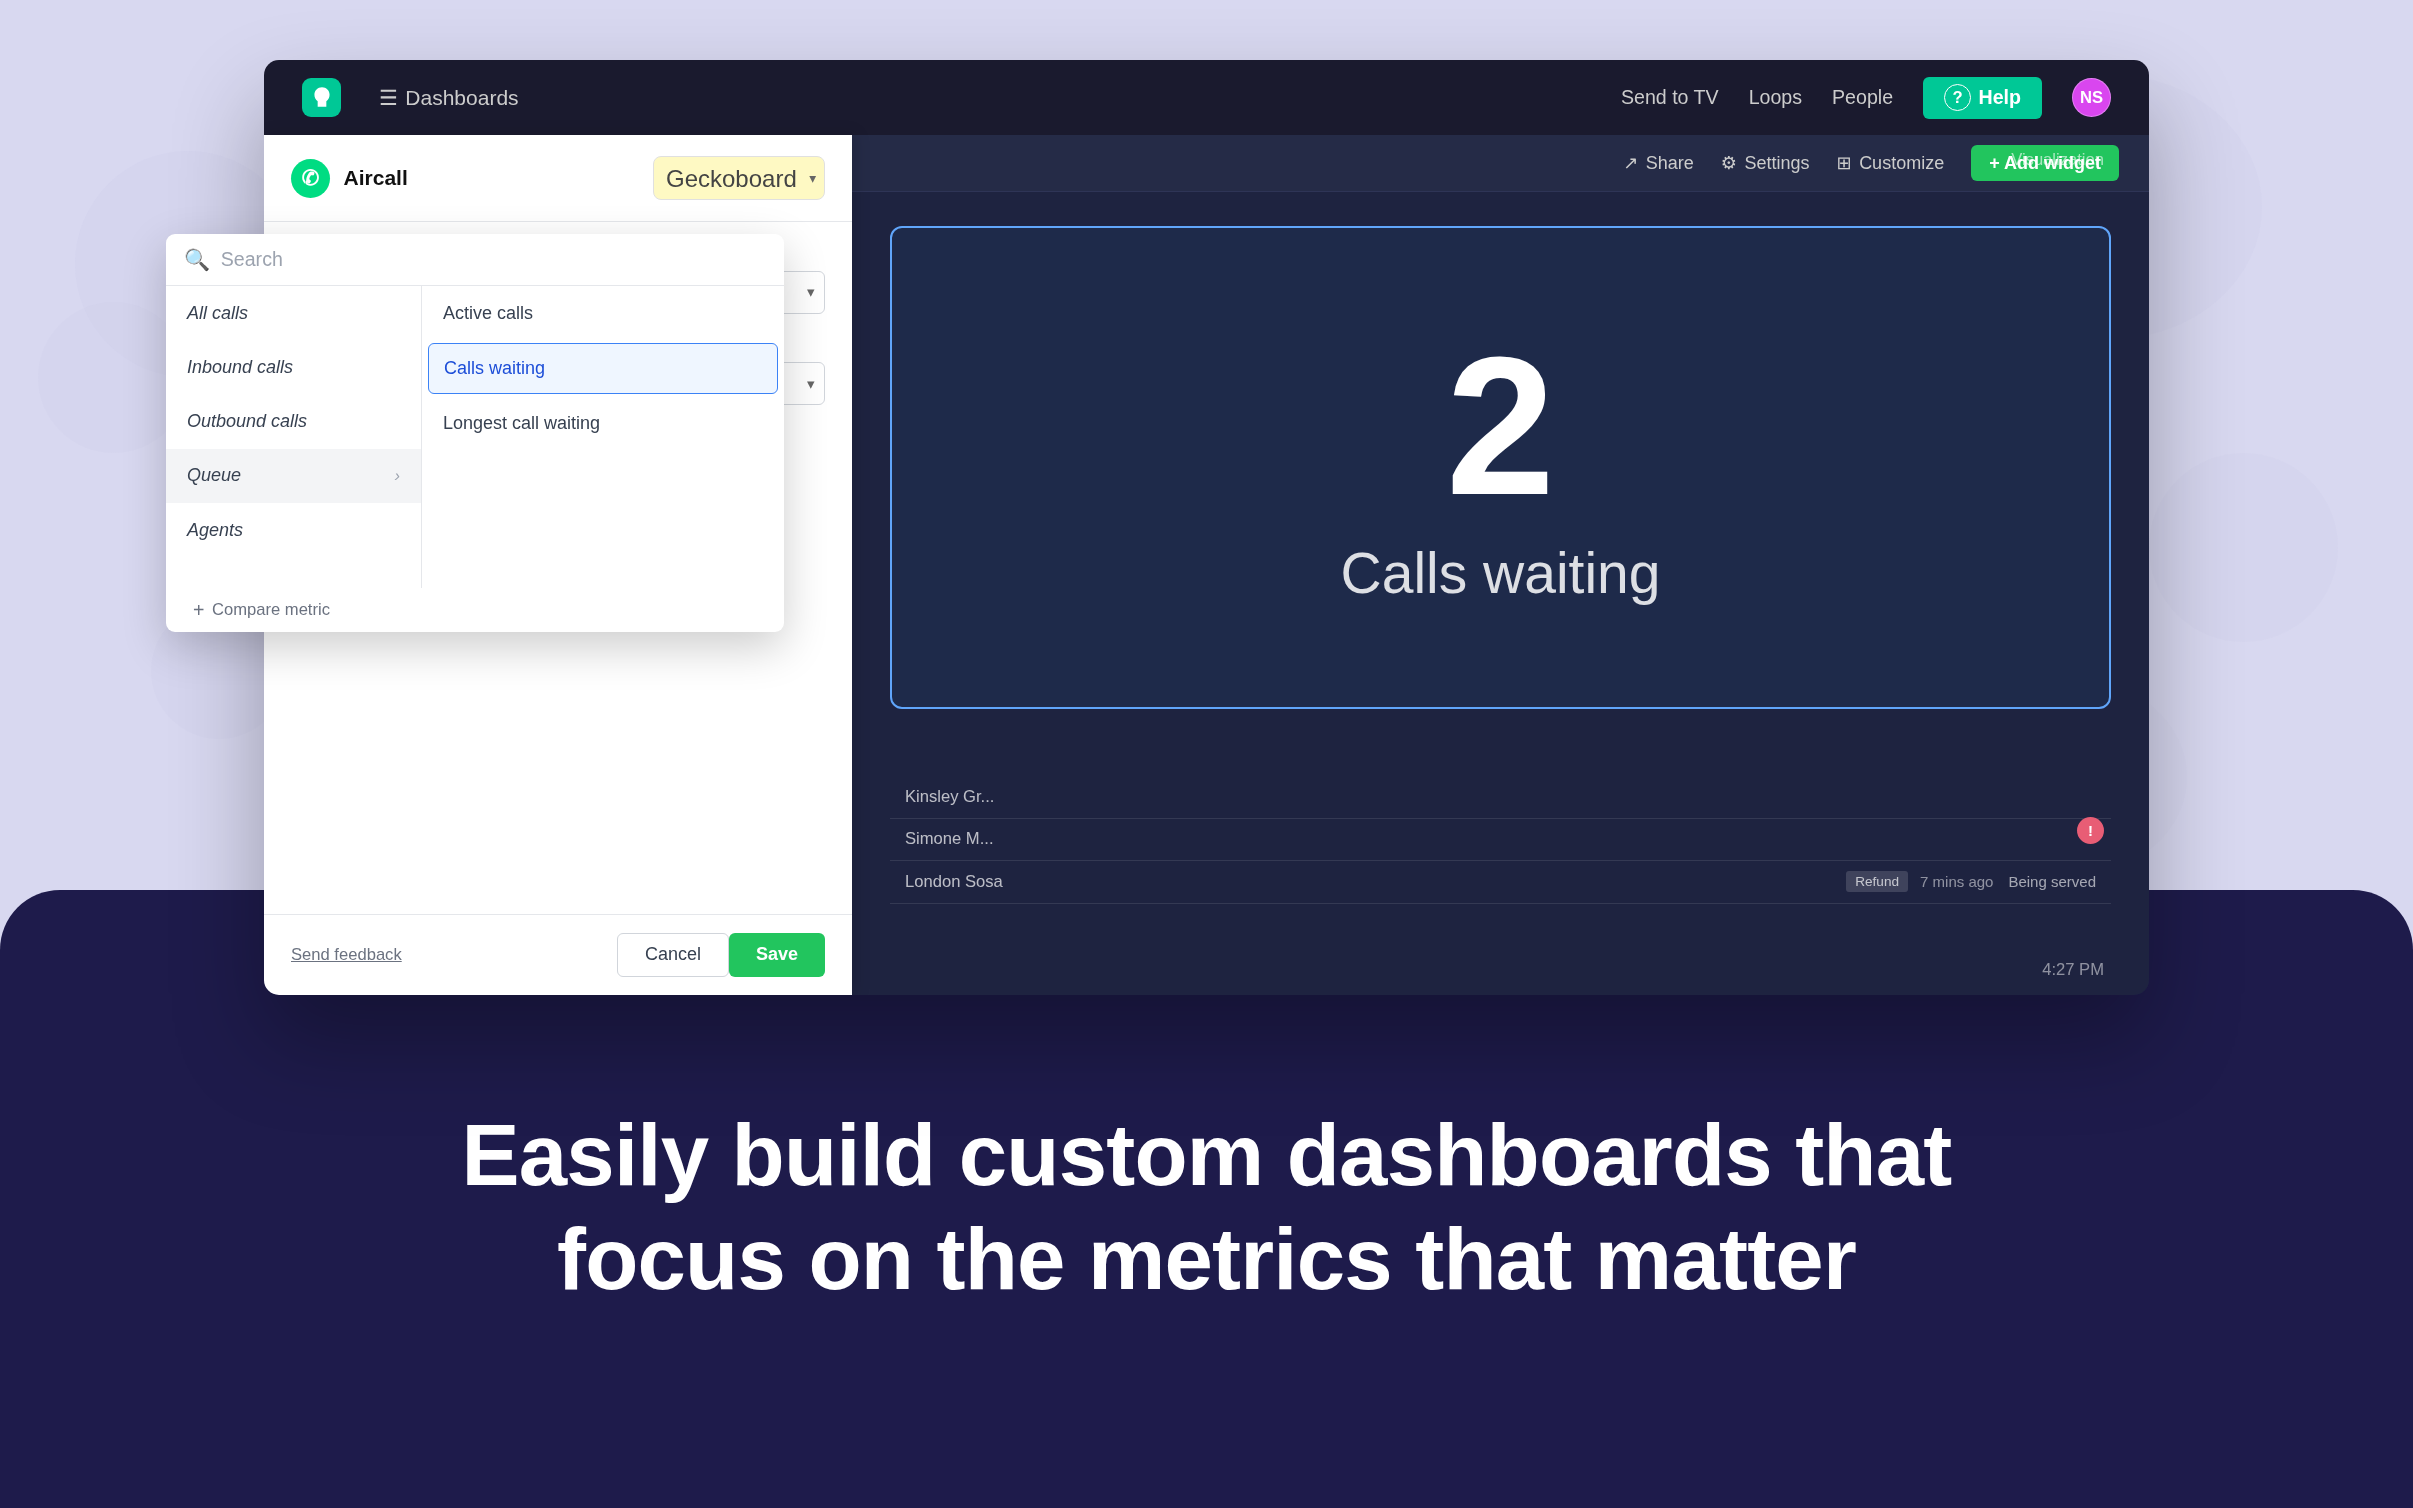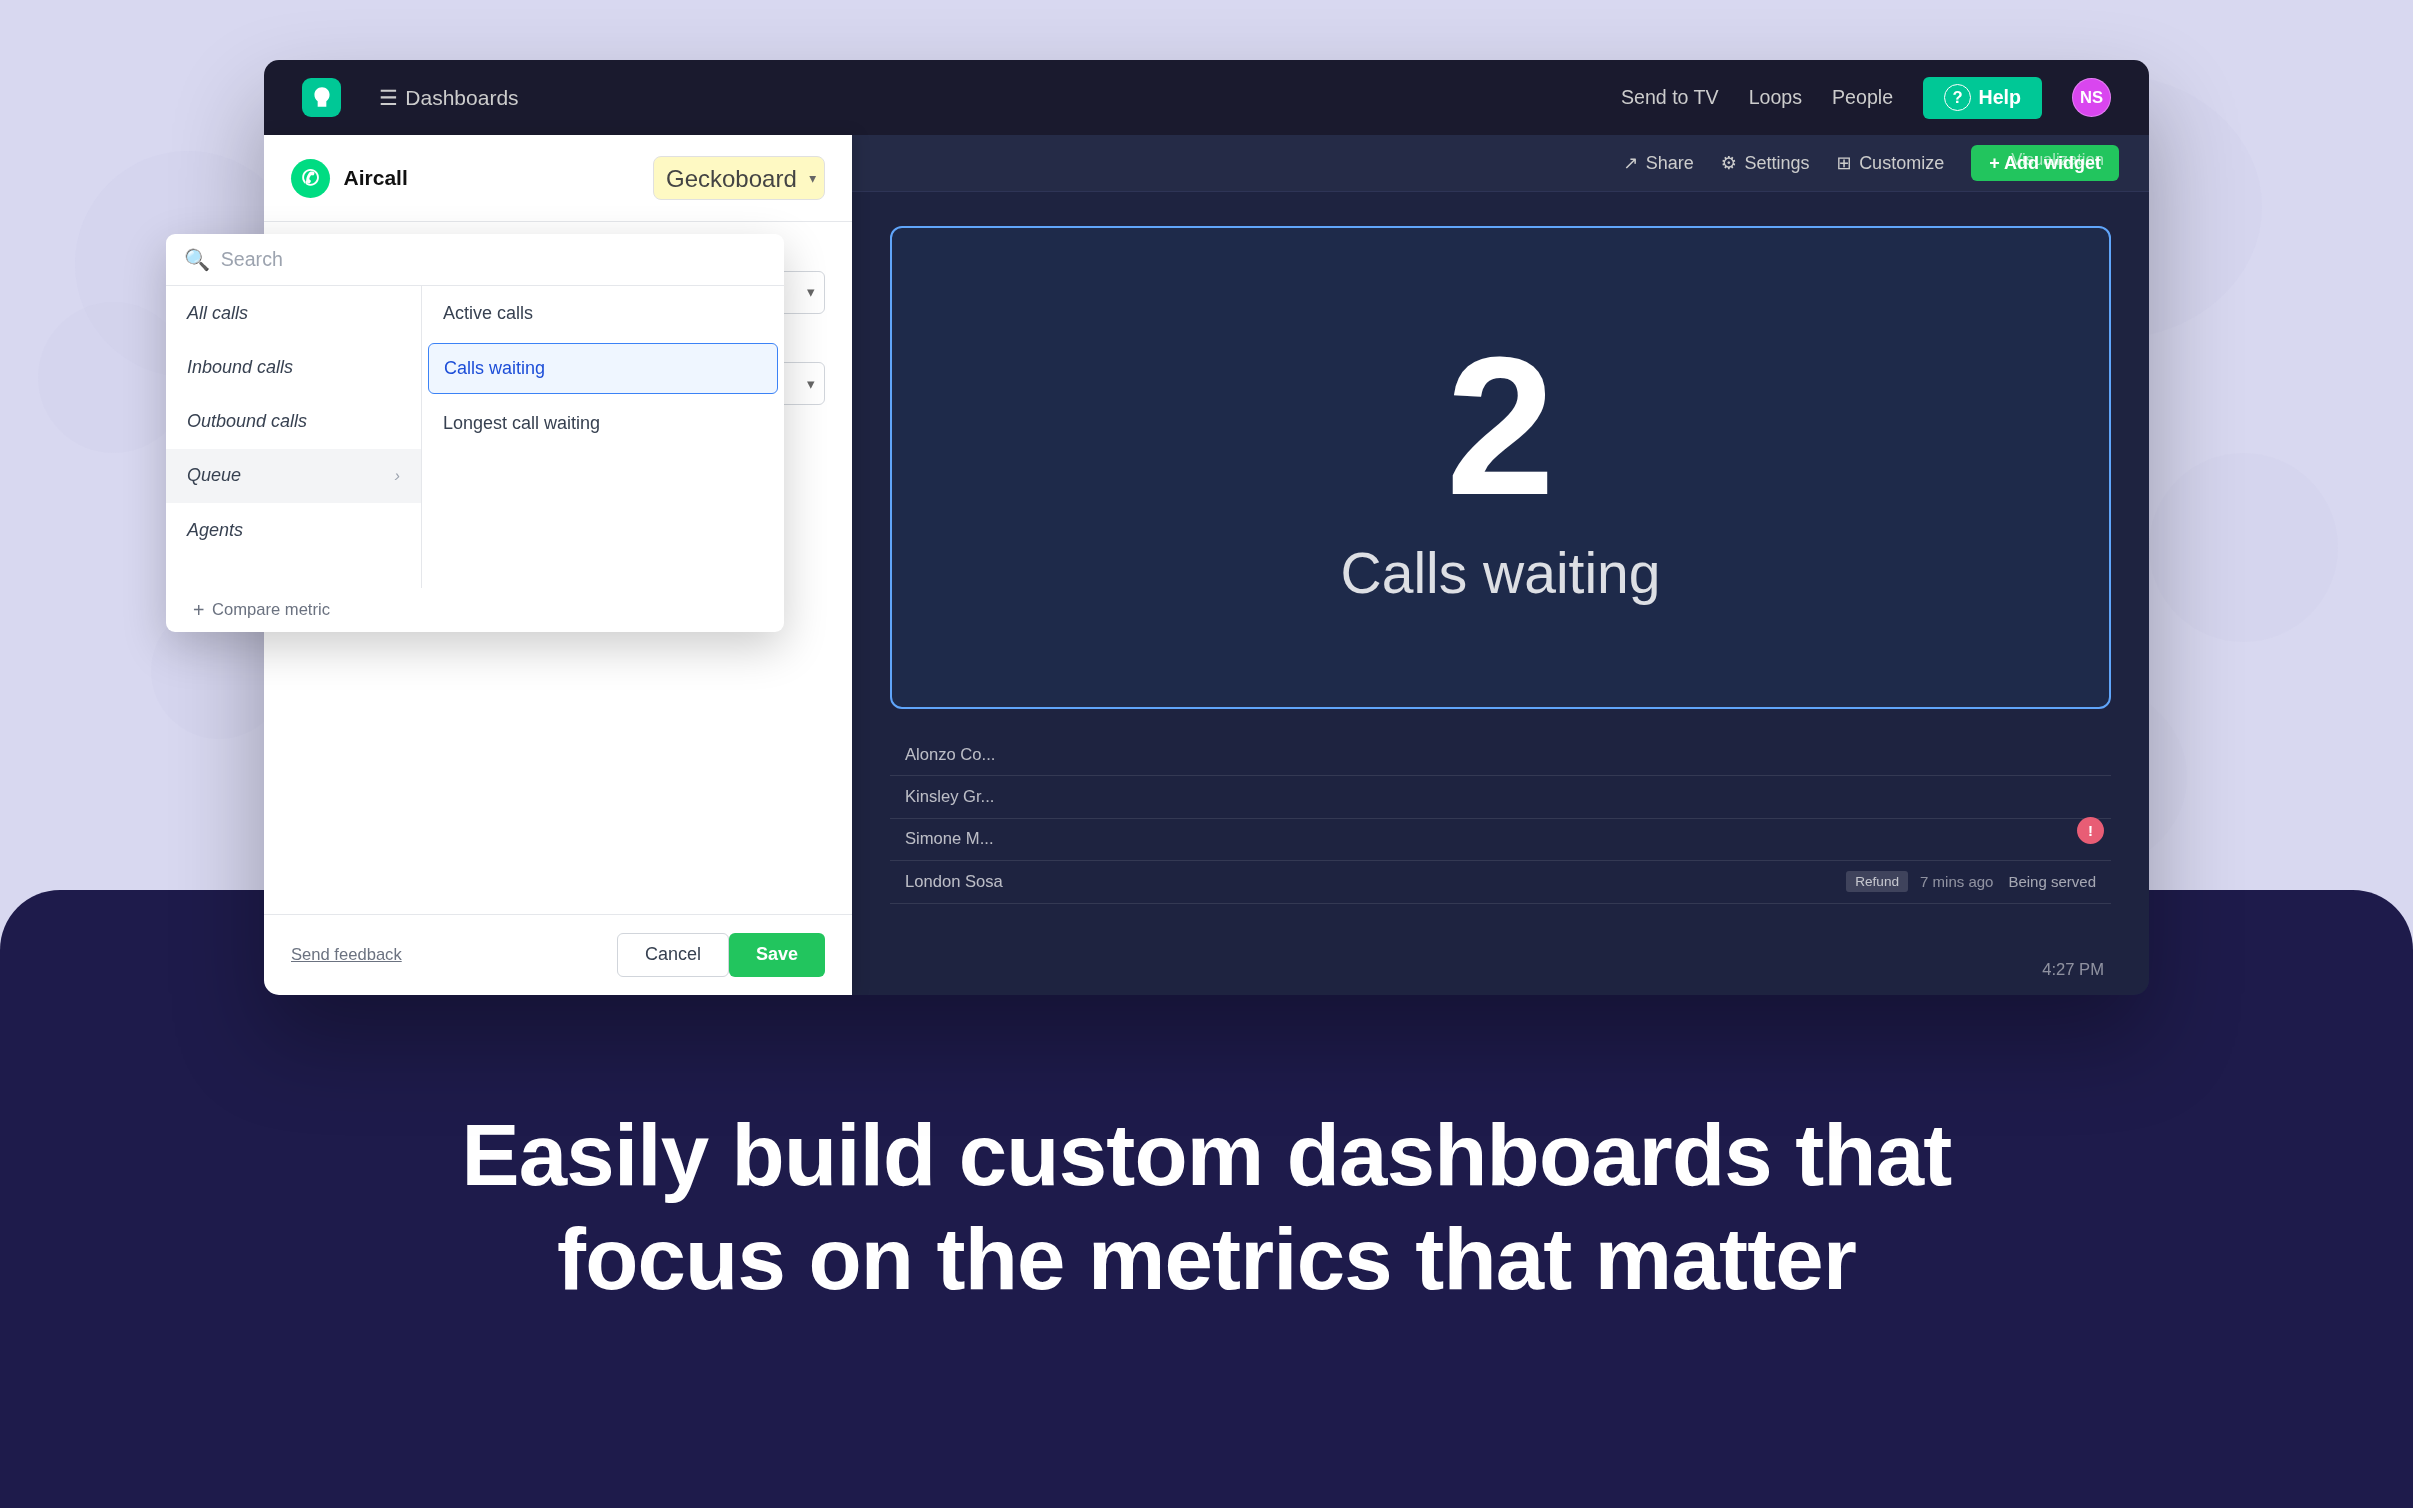--- a/index.html
+++ b/index.html
@@ -693,23 +693,20 @@
 
       <div class="availability-bar">Visualization</div>
 
       <div class="calls-widget">
         <div class="widget-number">2</div>
         <div class="widget-label">Calls waiting</div>
       </div>
 
       <div class="data-table">
         <div class="data-row">
-          <span class="data-row-user">Alonzo Co...</span>
-        </div>
-        <div class="data-row">
           <span class="data-row-user">Kinsley Gr...</span>
         </div>
         <div class="data-row">
           <span class="data-row-user">Simone M...</span>
         </div>
         <div class="data-row">
           <span class="data-row-user">London Sosa</span>
           <span class="data-row-tag">Refund</span>
           <span class="data-row-time">7 mins ago</span>
           <span class="data-row-status">Being served</span>

